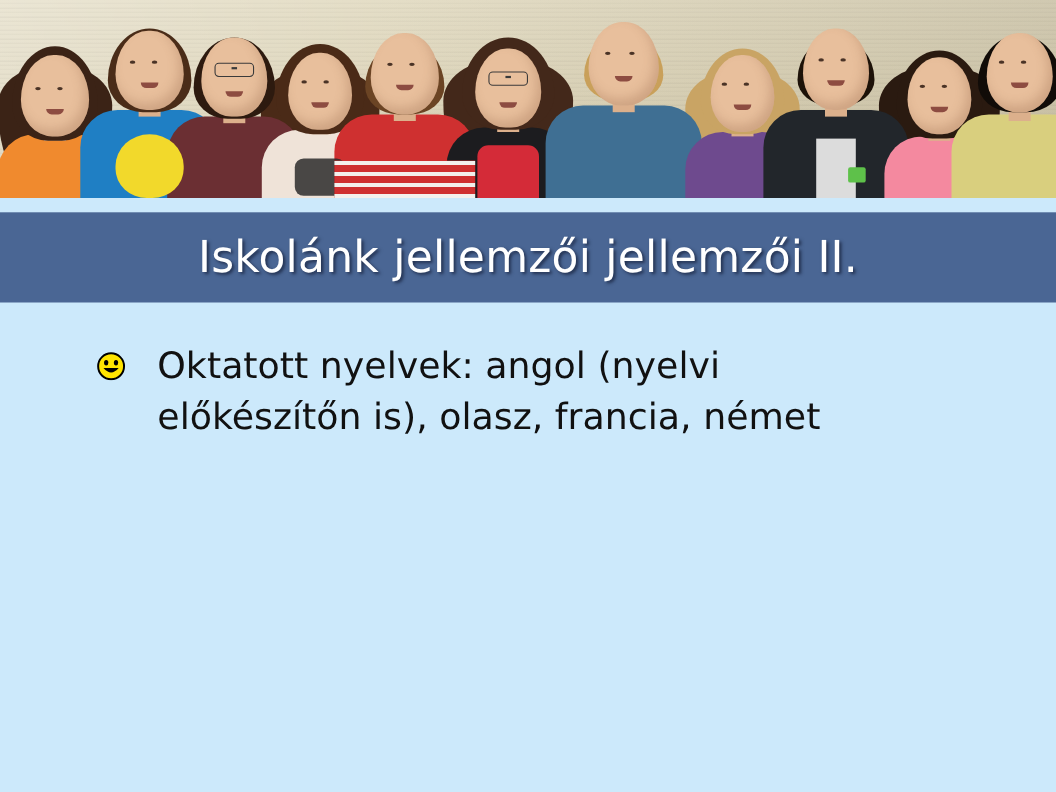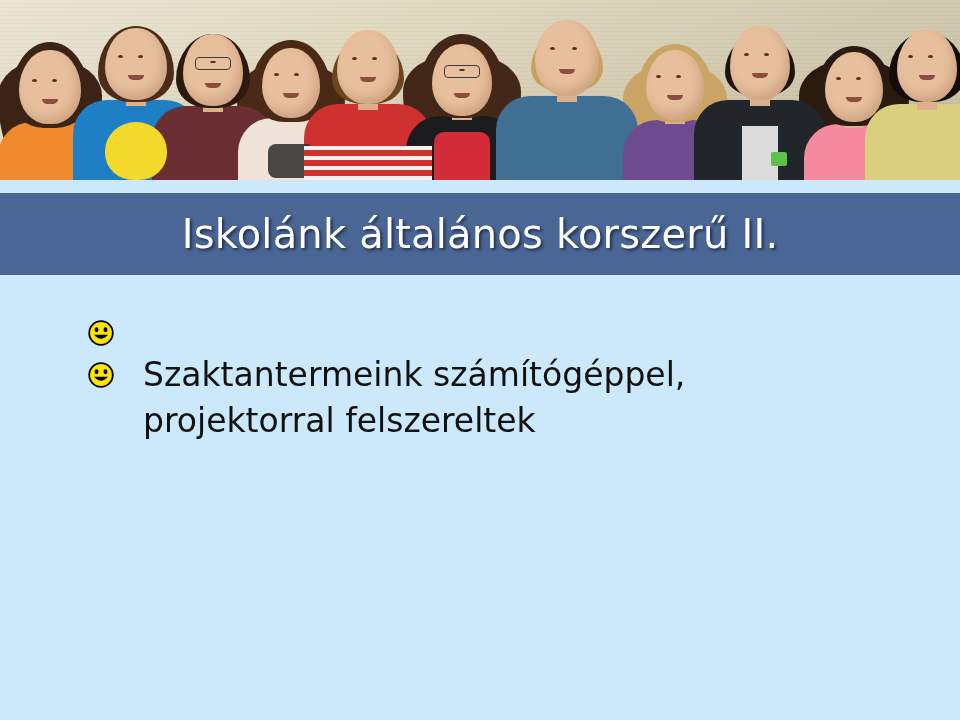--- a/index.html
+++ b/index.html
@@ -314,43 +314,33 @@
       <div class="head" style="width:60px; height:72px; bottom:78px;"></div>
       <div class="eye" style="left:46px; bottom:122px;"></div>
       <div class="eye" style="left:66px; bottom:122px;"></div>
       <div class="mouth" style="bottom:100px;"></div>
     </div>
 
     <div class="photo-grain"></div>
   </div>
 
   <div class="title-band">
-    <div class="title-text">Iskolánk általános korszerű II.</div>
+    <div class="title-text">Iskolánk jellemzői jellemzői II.</div>
   </div>
 
   <div class="bullets">
 
     <div class="bullet-row">
       <span class="bullet-marker">
         <svg class="smiley" viewBox="0 0 32 32" aria-hidden="true">
           <circle cx="16" cy="16" r="14.5" fill="#FFE400" stroke="#000000" stroke-width="2.2"></circle>
           <ellipse cx="10.5" cy="12" rx="2.4" ry="3" fill="#000000"></ellipse>
           <ellipse cx="21.5" cy="12" rx="2.4" ry="3" fill="#000000"></ellipse>
           <path d="M7.5 18 Q16 28 24.5 18 Z" fill="#000000"></path>
         </svg>
       </span>
-    </div>
-
-
-    <div class="bullet-row">
-      <span class="bullet-marker">
-        <svg class="smiley" viewBox="0 0 32 32" aria-hidden="true">
-          <circle cx="16" cy="16" r="14.5" fill="#FFE400" stroke="#000000" stroke-width="2.2"></circle>
-          <ellipse cx="10.5" cy="12" rx="2.4" ry="3" fill="#000000"></ellipse>
-          <ellipse cx="21.5" cy="12" rx="2.4" ry="3" fill="#000000"></ellipse>
-          <path d="M7.5 18 Q16 28 24.5 18 Z" fill="#000000"></path>
-        </svg>
-      </span>
-      <span class="bullet-text narrow">Szaktantermeink számítógéppel, projektorral felszereltek</span>
-    </div>
+      <span class="bullet-text narrow">Oktatott nyelvek: angol (nyelvi előkészítőn is), olasz, francia, német</span>
+    </div>
+
+
 
   </div>
 </div>
 
 </body></html>

